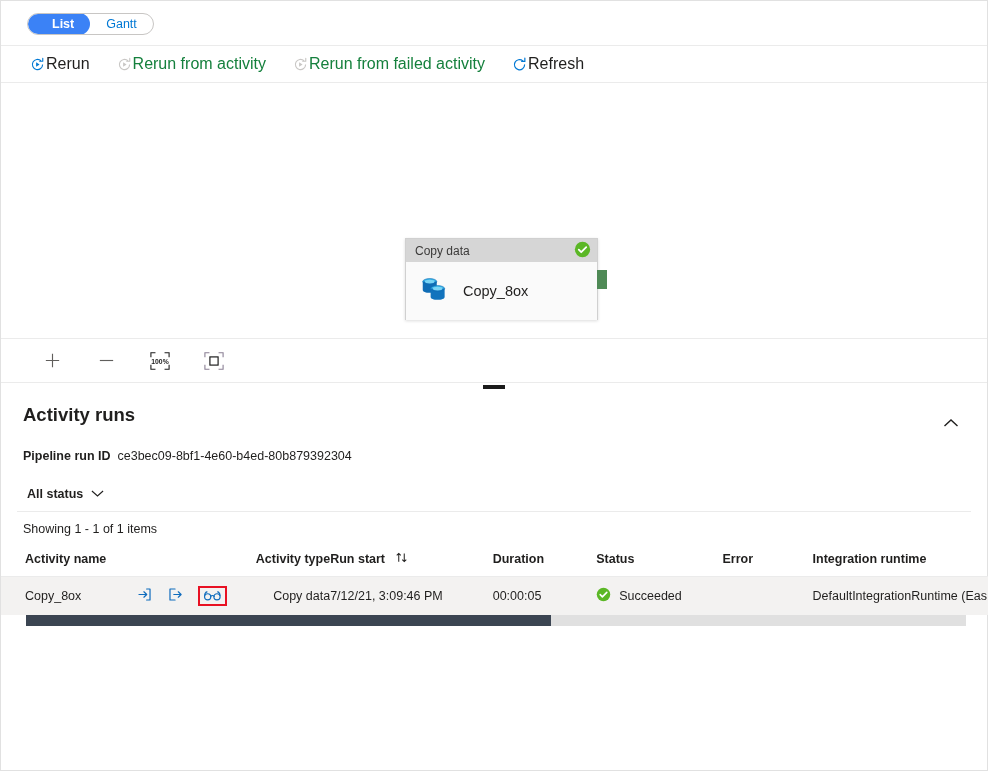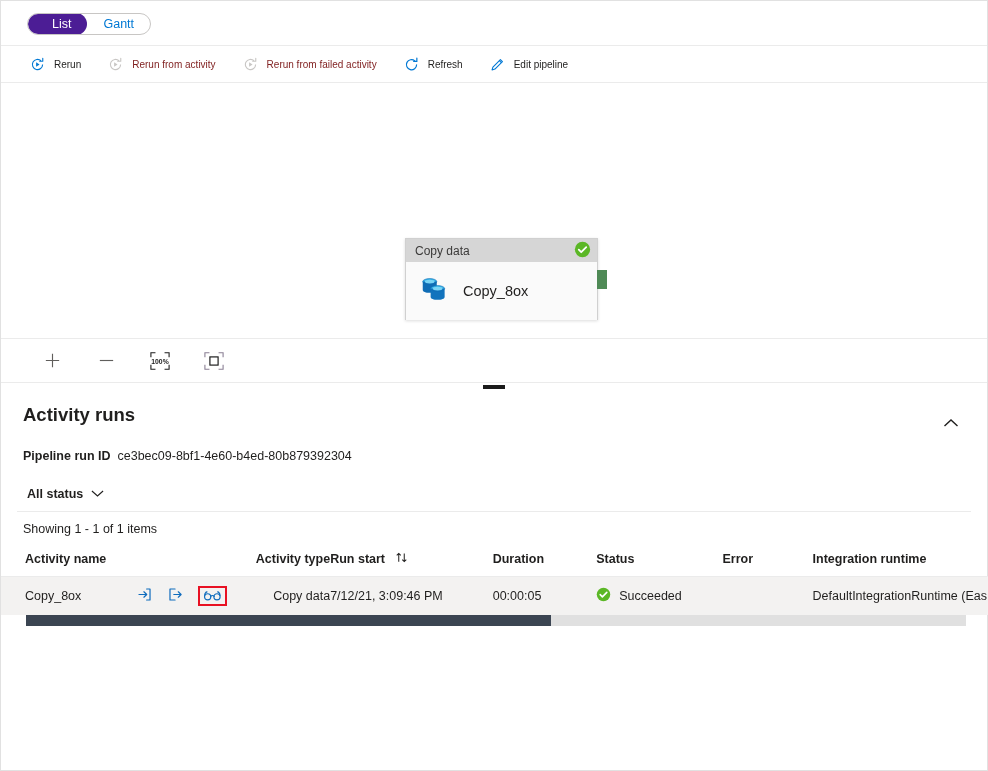--- a/index.html
+++ b/index.html
@@ -52,42 +52,42 @@
   }
   .pill-opt {
     height: 22px; line-height: 22px;
     padding: 0 16px;
     font-size: 12.5px;
     color: #0078d4;
     cursor: pointer;
     border-radius: 11px;
   }
   .pill-opt.sel {
-    background: #4c1d95;
+    background: #3b82f6;
     color: #ffffff;
-    font-weight: normal;
+    font-weight: bold;
     padding-left: 24px;
   }
 
   
   .toolbar {
     margin-top: 10px;
     height: 38px; flex: 0 0 38px;
     display: flex; align-items: center;
     border-top: 1px solid #ebebeb;
     border-bottom: 1px solid #ebebeb;
     padding-left: 26px;
     gap: 22px;
   }
   .tb-btn {
-    display: flex; align-items: center; gap: 8px;
-    font-size: 10px; color: #201f1e;
+    display: flex; align-items: center; 
+    font-size: 16px; color: #201f1e;
     cursor: pointer; height: 32px; padding: 0 2px;
   }
-  .tb-btn.disabled { color: #7f1d1d; cursor: default; }
+  .tb-btn.disabled { color: #15803d; cursor: default; }
   .tb-ico { width: 17px; height: 17px; display: block; }
 
   
   .canvas {
     position: relative;
     flex: 0 0 299px;
     background: #ffffff;
     overflow: hidden;
   }
   .node {
@@ -280,29 +280,20 @@
     <div class="tb-btn">
       <span>
         <svg class="tb-ico" viewBox="0 0 20 20" fill="none" stroke="#0078d4" stroke-width="1.4" stroke-linecap="round">
           <path d="M16 10.3a6 6 0 1 1-2.1-4.6"></path>
           <path d="M16.3 2.4v3.9h-3.8"></path>
         </svg>
       </span>
       <span>Refresh</span>
     </div>
 
-    <div class="tb-btn">
-      <span>
-        <svg class="tb-ico" viewBox="0 0 20 20" fill="none" stroke="#0078d4" stroke-width="1.3" stroke-linejoin="round">
-          <path d="M3.6 16.4l1-3.4L13.4 4.2l2.4 2.4-8.8 8.8-3.4 1z"></path>
-          <path d="M12.2 5.4l2.4 2.4"></path>
-        </svg>
-      </span>
-      <span>Edit pipeline</span>
-    </div>
   </div>
 
   <div class="canvas">
 
     <div class="node">
       <div class="node-head">
         <span>Copy data</span>
         <span>
           <svg width="17" height="17" viewBox="0 0 20 20">
             <circle cx="10" cy="10" r="9" fill="#5bb726"></circle>

